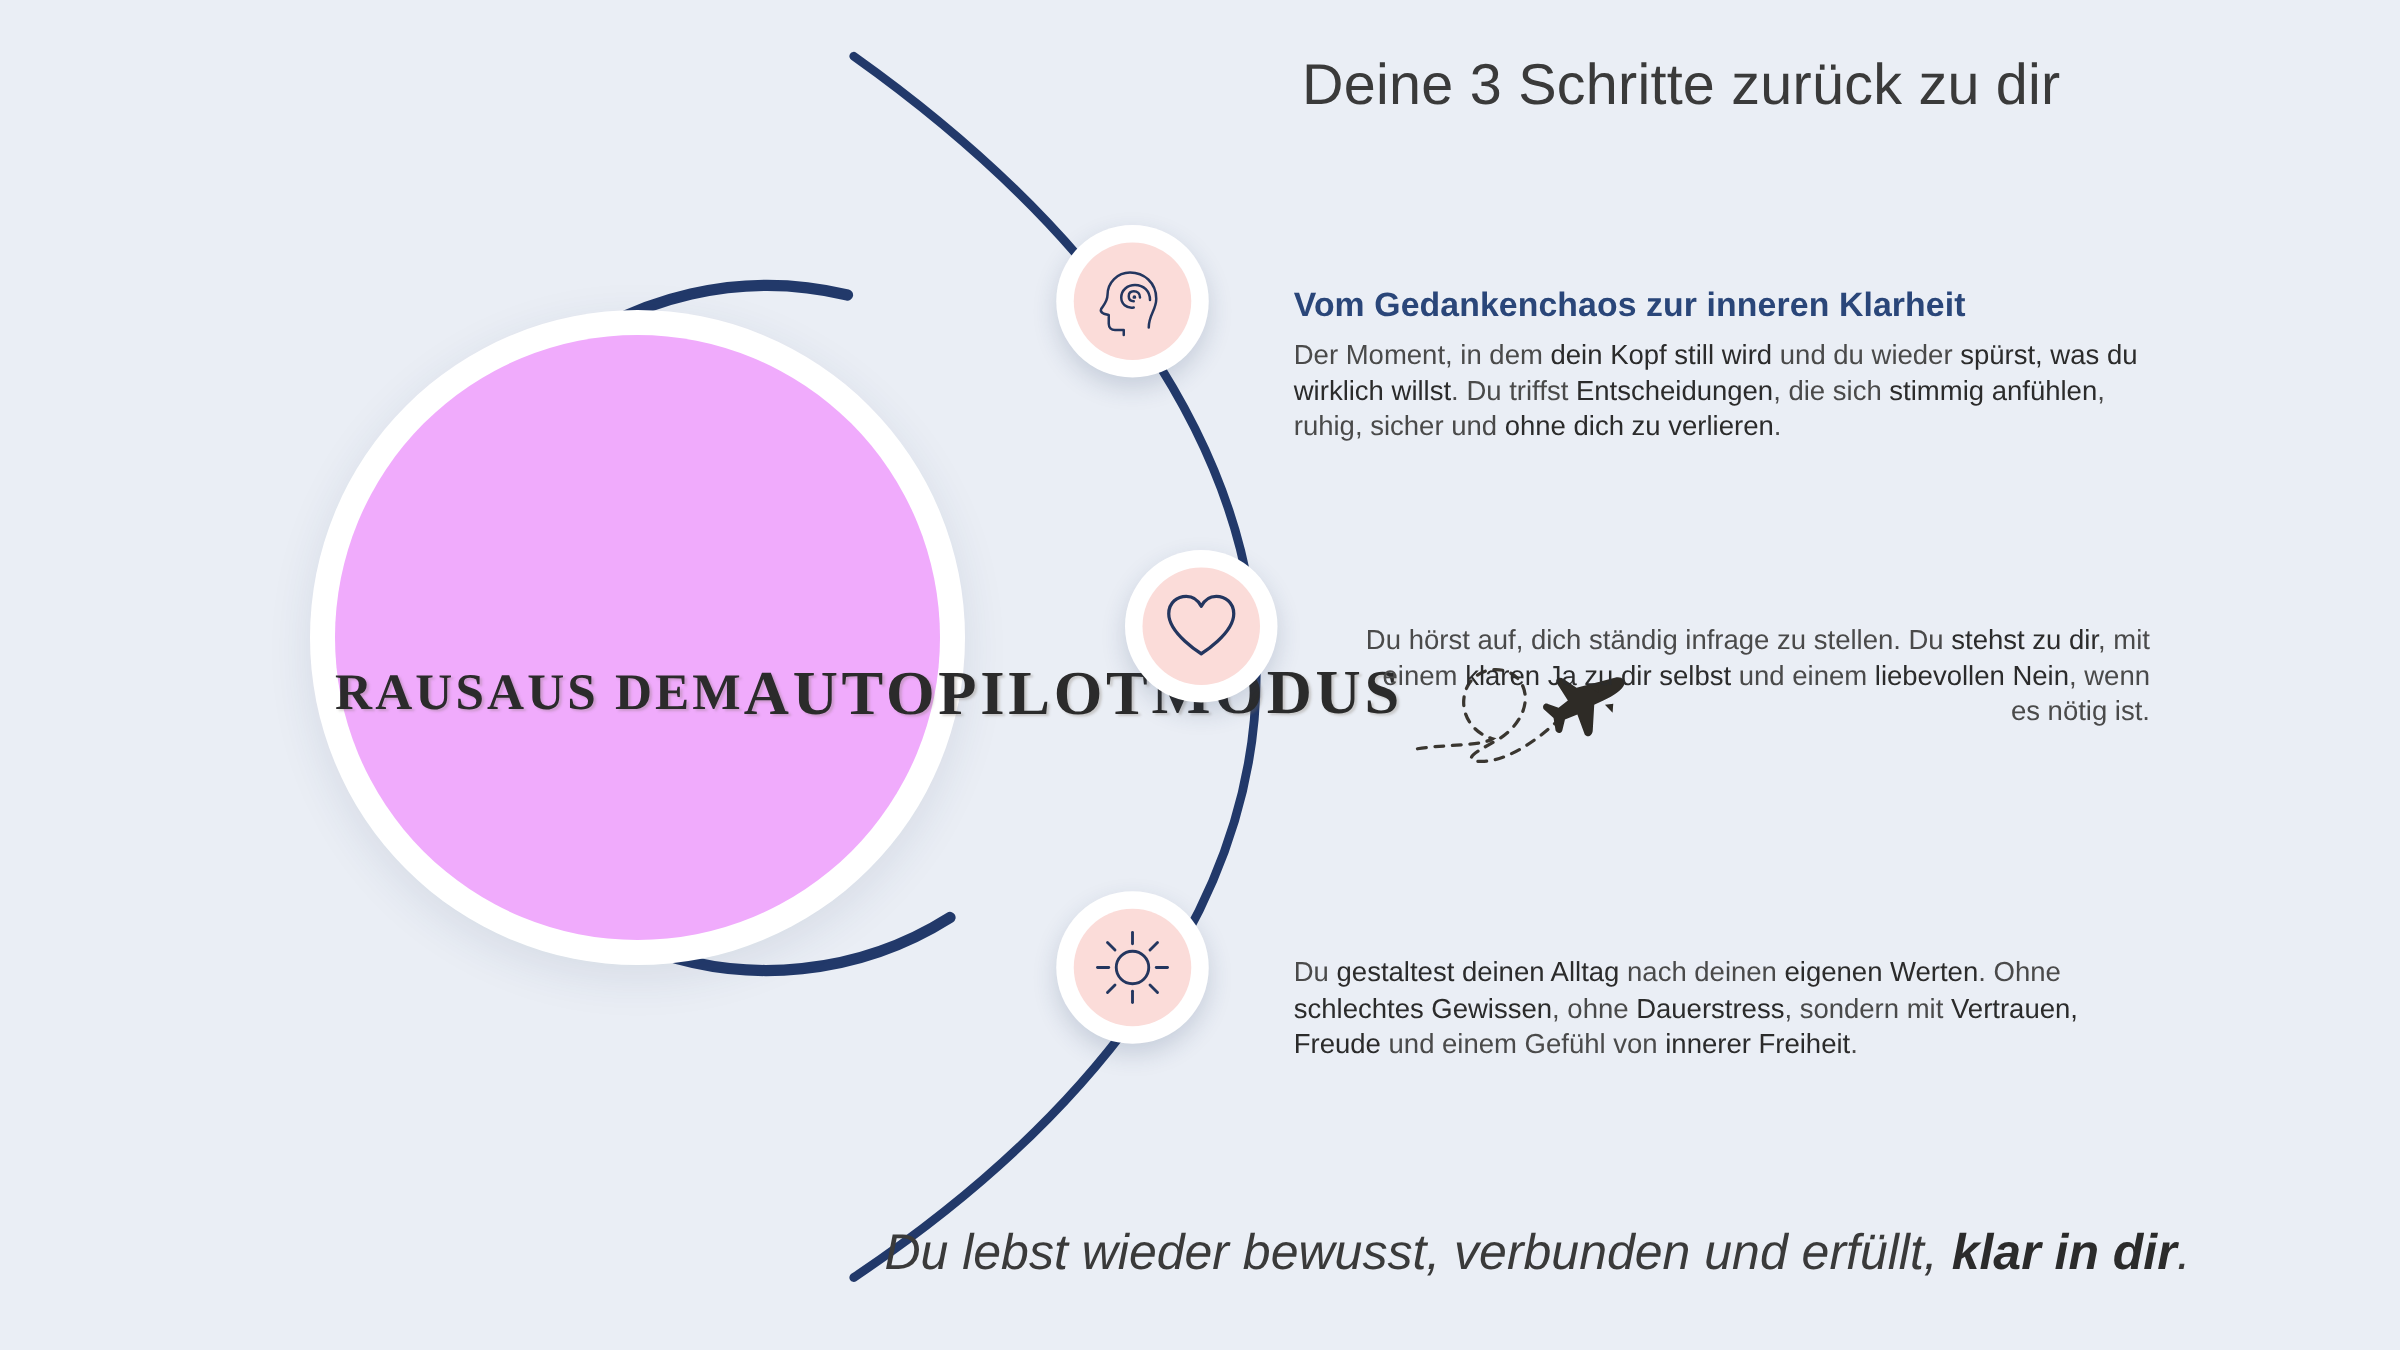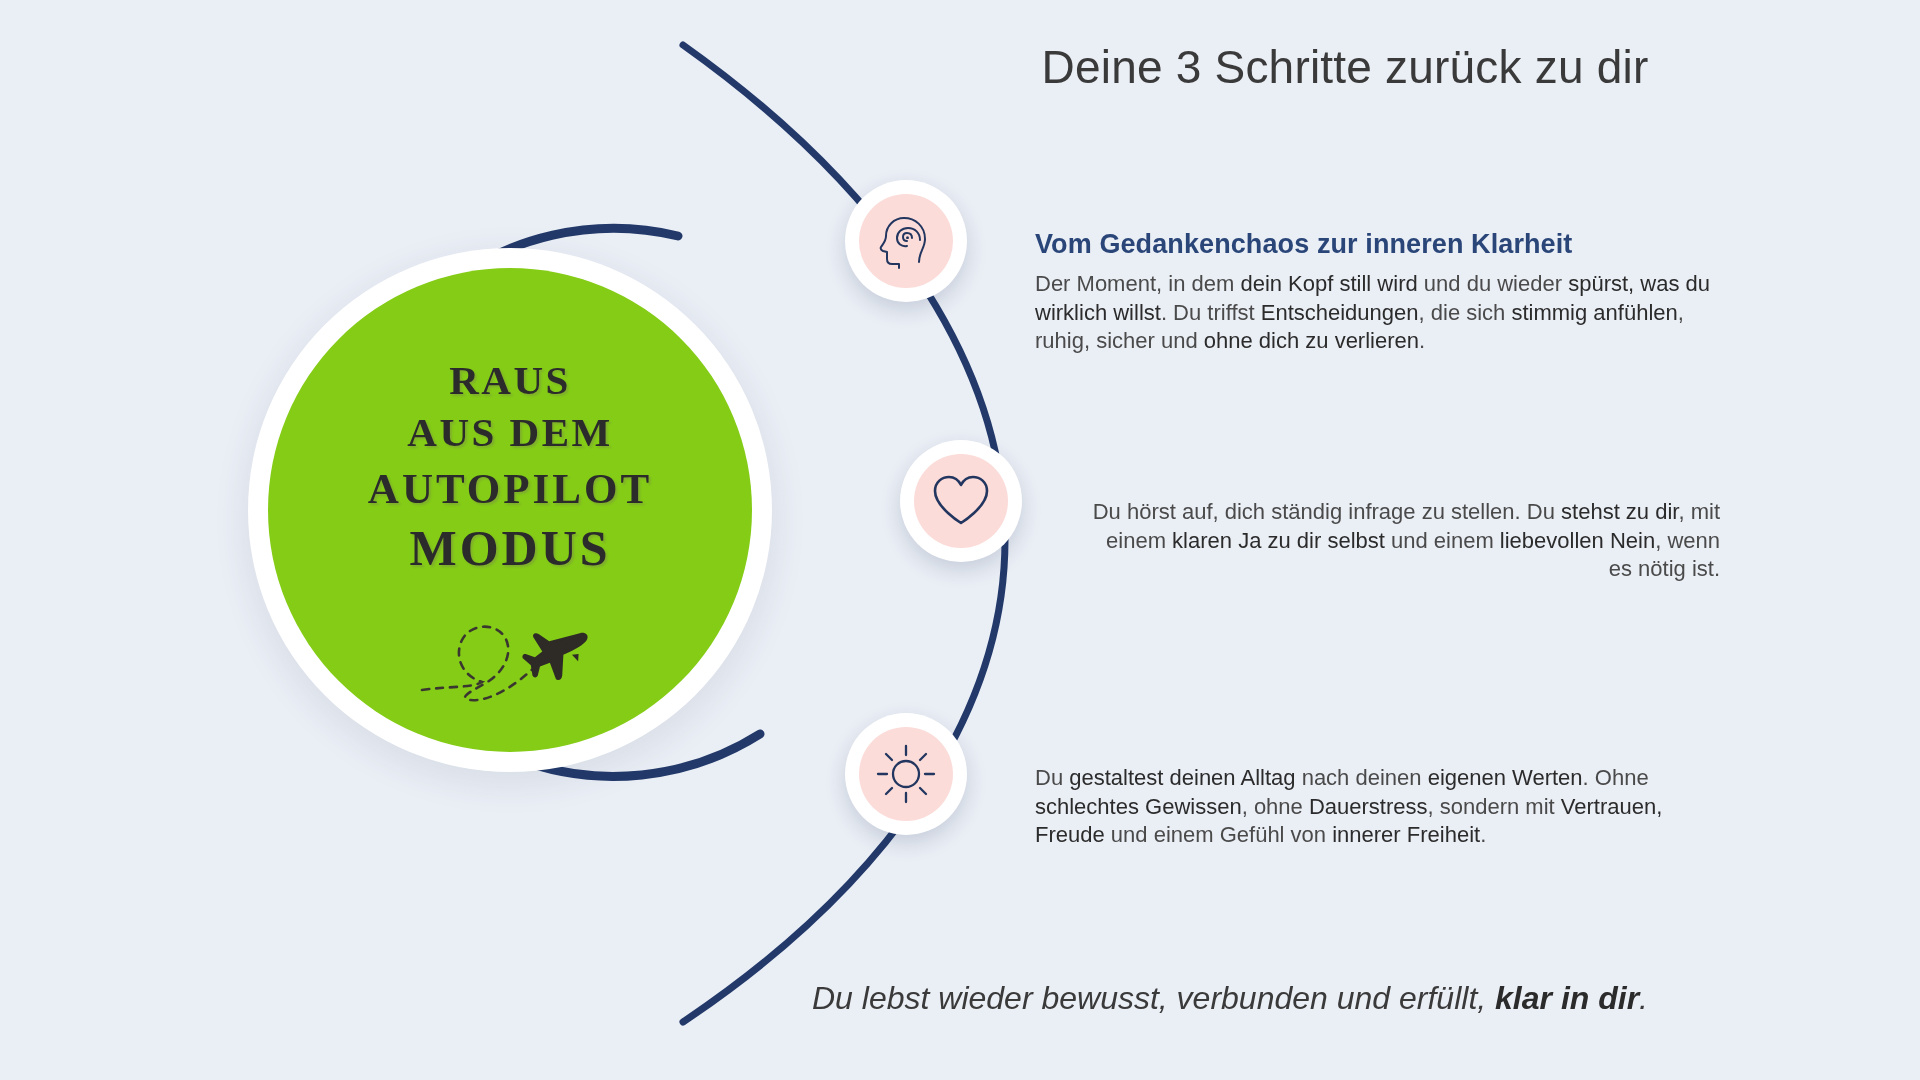--- a/index.html
+++ b/index.html
@@ -19,37 +19,37 @@
   #emblem-arc { position: absolute; left: -0px; top: 0px; width: 620px; height: 620px; }
   .emblem-disc {
     position: absolute; left: 48px; top: 48px; width: 524px; height: 524px;
     border-radius: 50%;
     background: #ffffff;
     box-shadow: 0 10px 36px rgba(40,60,100,0.10);
   }
   .emblem-inner {
     position: absolute; left: 20px; top: 20px; right: 20px; bottom: 20px;
     border-radius: 50%;
-    background: #84cc16;
-    display: flex; flex-direction: column;
+    background: #f0abfc;
+    display: flex; 
     align-items: center; justify-content: flex-start;
     padding-top: 86px;
   }
   .emblem-line {
     font-family: "Liberation Serif", serif;
     font-weight: 700;
     color: #2b2b2b;
     letter-spacing: 2.5px;
     line-height: 1.28;
     text-shadow: 2px 2px 2px rgba(120,110,95,0.30);
     white-space: nowrap;
   }
   .emblem-line.s1 { font-size: 41px; }
   .emblem-line.s2 { font-size: 41px; }
-  .emblem-line.s3 { font-size: 43px; letter-spacing: 3px; margin-top: 2px; }
+  .emblem-line.s3 { font-size: 50px; letter-spacing: 3px; margin-top: 2px; }
   .emblem-line.s4 { font-size: 50px; letter-spacing: 3px; }
   .plane-wrap { margin-top: 18px; width: 200px; height: 110px; }
 
   
   #title {
     position: absolute; left: 930px; top: 40px; width: 830px;
     text-align: center;
     font-size: 46px; font-weight: 400; color: #3a3a3a;
     letter-spacing: 0.2px;
   }
@@ -81,21 +81,21 @@
   }
   .step p b { color: #2b2b2b; font-weight: 400; }
   #step-1 { left: 1035px; top: 183px; width: 700px; }
   #step-2 { left: 1090px; top: 452px; width: 630px; text-align: right; }
   #step-3 { left: 1035px; top: 718px; width: 700px; }
 
   
   #footer {
     position: absolute; left: 700px; top: 980px; width: 1060px;
     text-align: center;
-    font-size: 32px; font-style: italic; color: #3a3a3a;
+    font-size: 40px; font-style: italic; color: #3a3a3a;
   }
   #footer b { font-weight: 700; color: #2b2b2b; }
 </style>
 </head>
 <body>
 
 <div id="stage">
 
   <svg id="connector" viewBox="0 0 1920 1080">
     <path d="M 683 45 C 880 185 1005 360 1005 540 C 1005 720 880 890 683 1022" fill="none" stroke="#22396a" stroke-width="7" stroke-linecap="round"></path>

